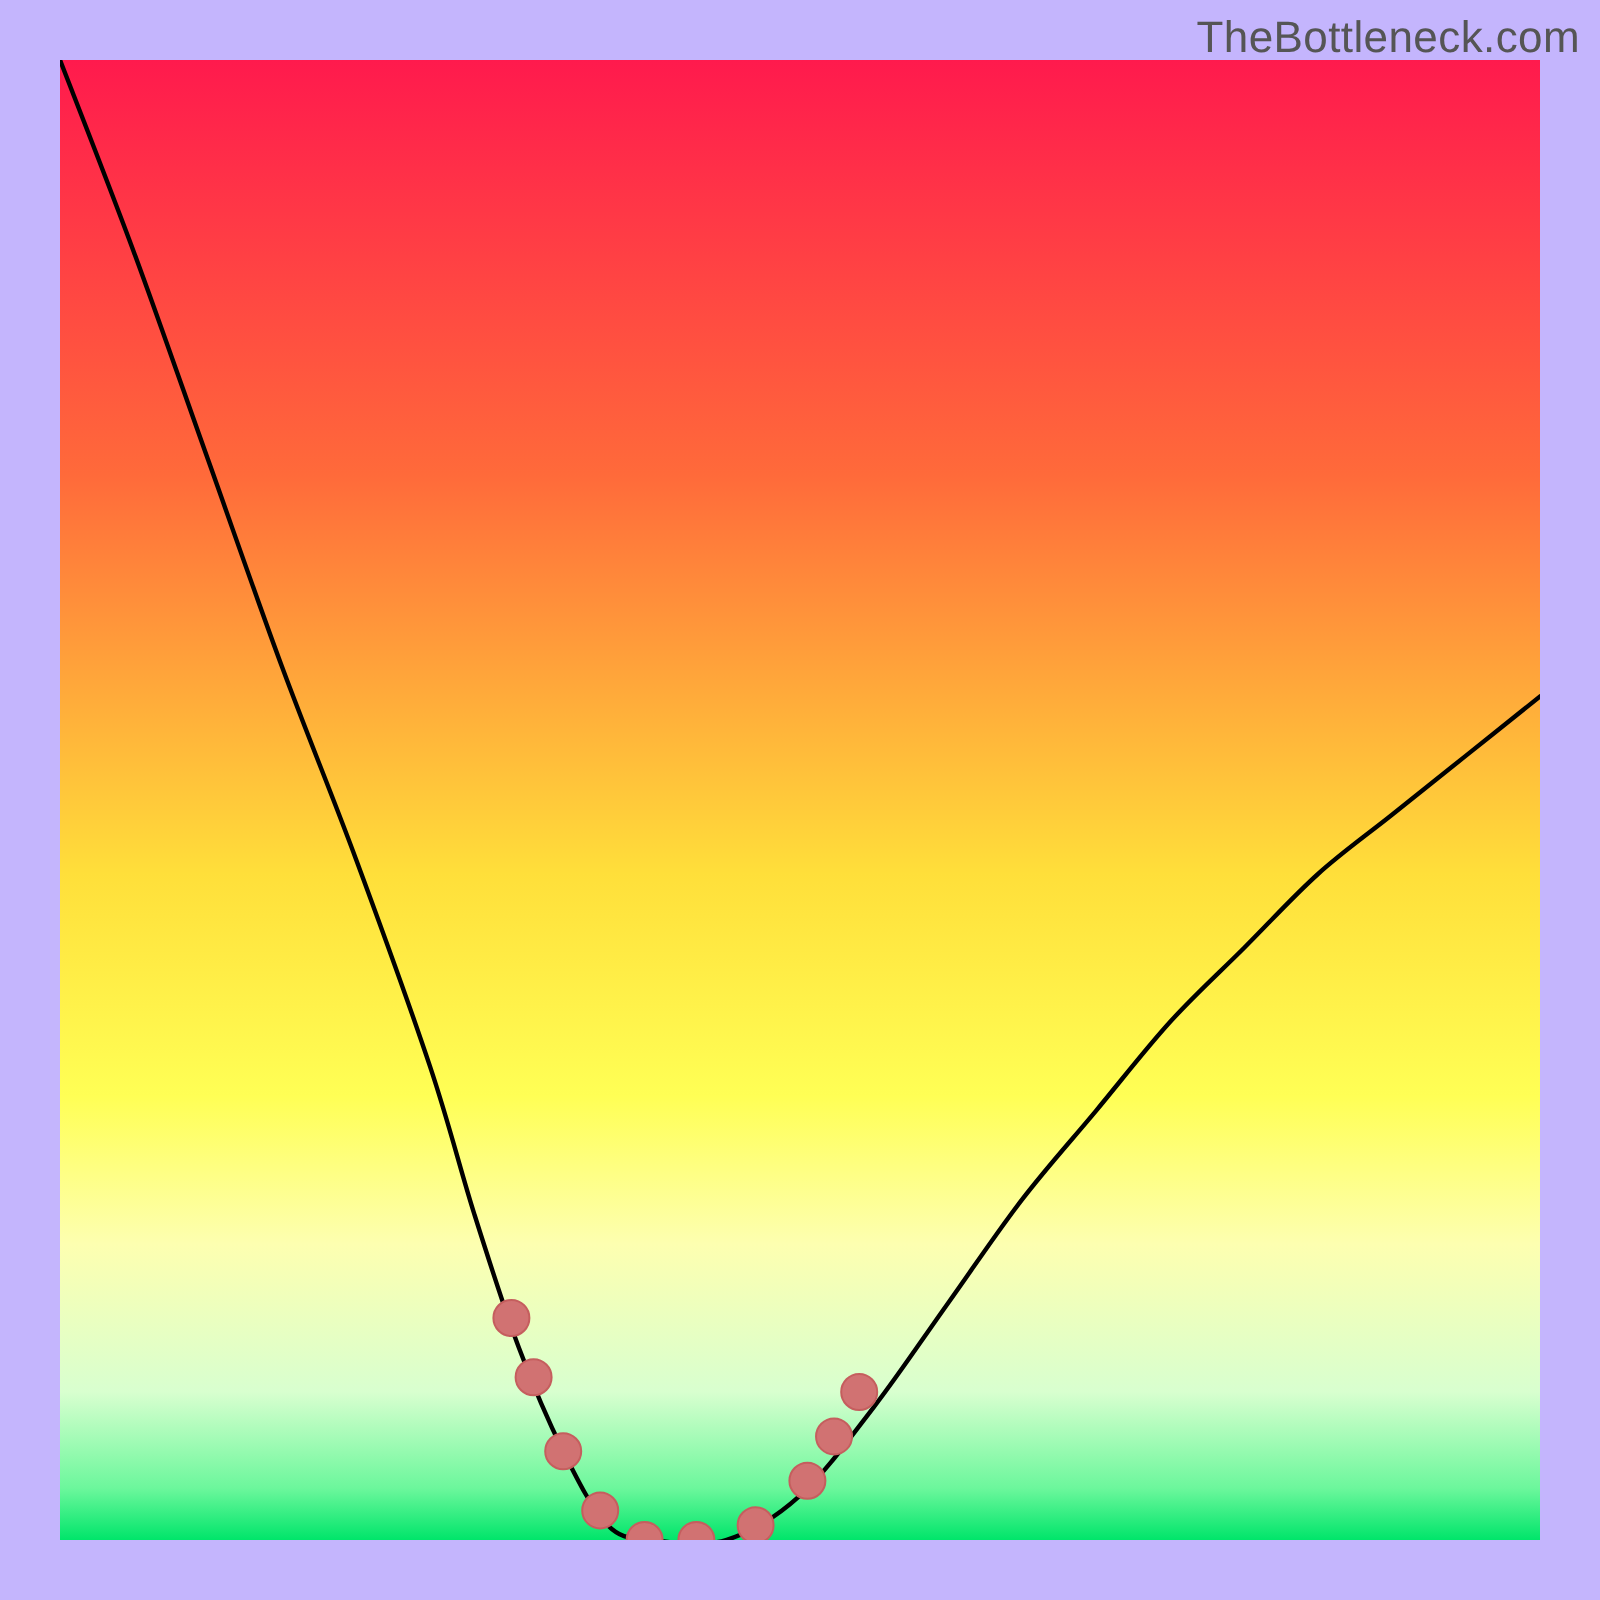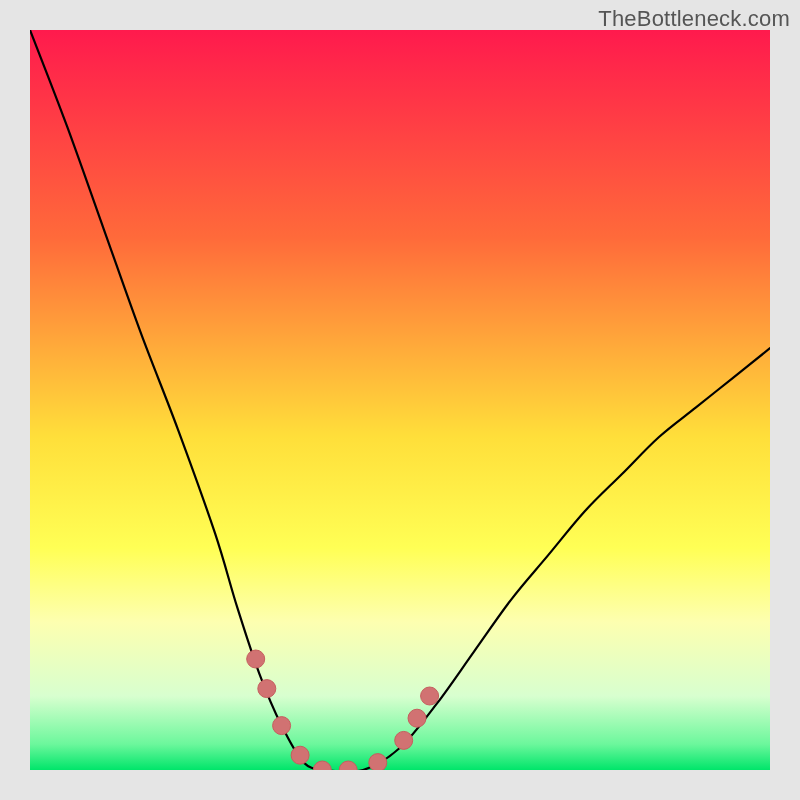--- a/index.html
+++ b/index.html
@@ -10,21 +10,21 @@
     overflow: hidden;
     background: #000;
     font-family: Arial, Helvetica, sans-serif;
   }
   .frame {
     position: absolute;
     left: 0;
     top: 0;
     width: 800px;
     height: 800px;
-    background: #e5e5e5;
+    background: #c4b5fd;
   }
   .plot-area {
     position: absolute;
     left: 30px;
     top: 30px;
     width: 740px;
     height: 740px;
     overflow: hidden;
   }
   .gradient-bg {

